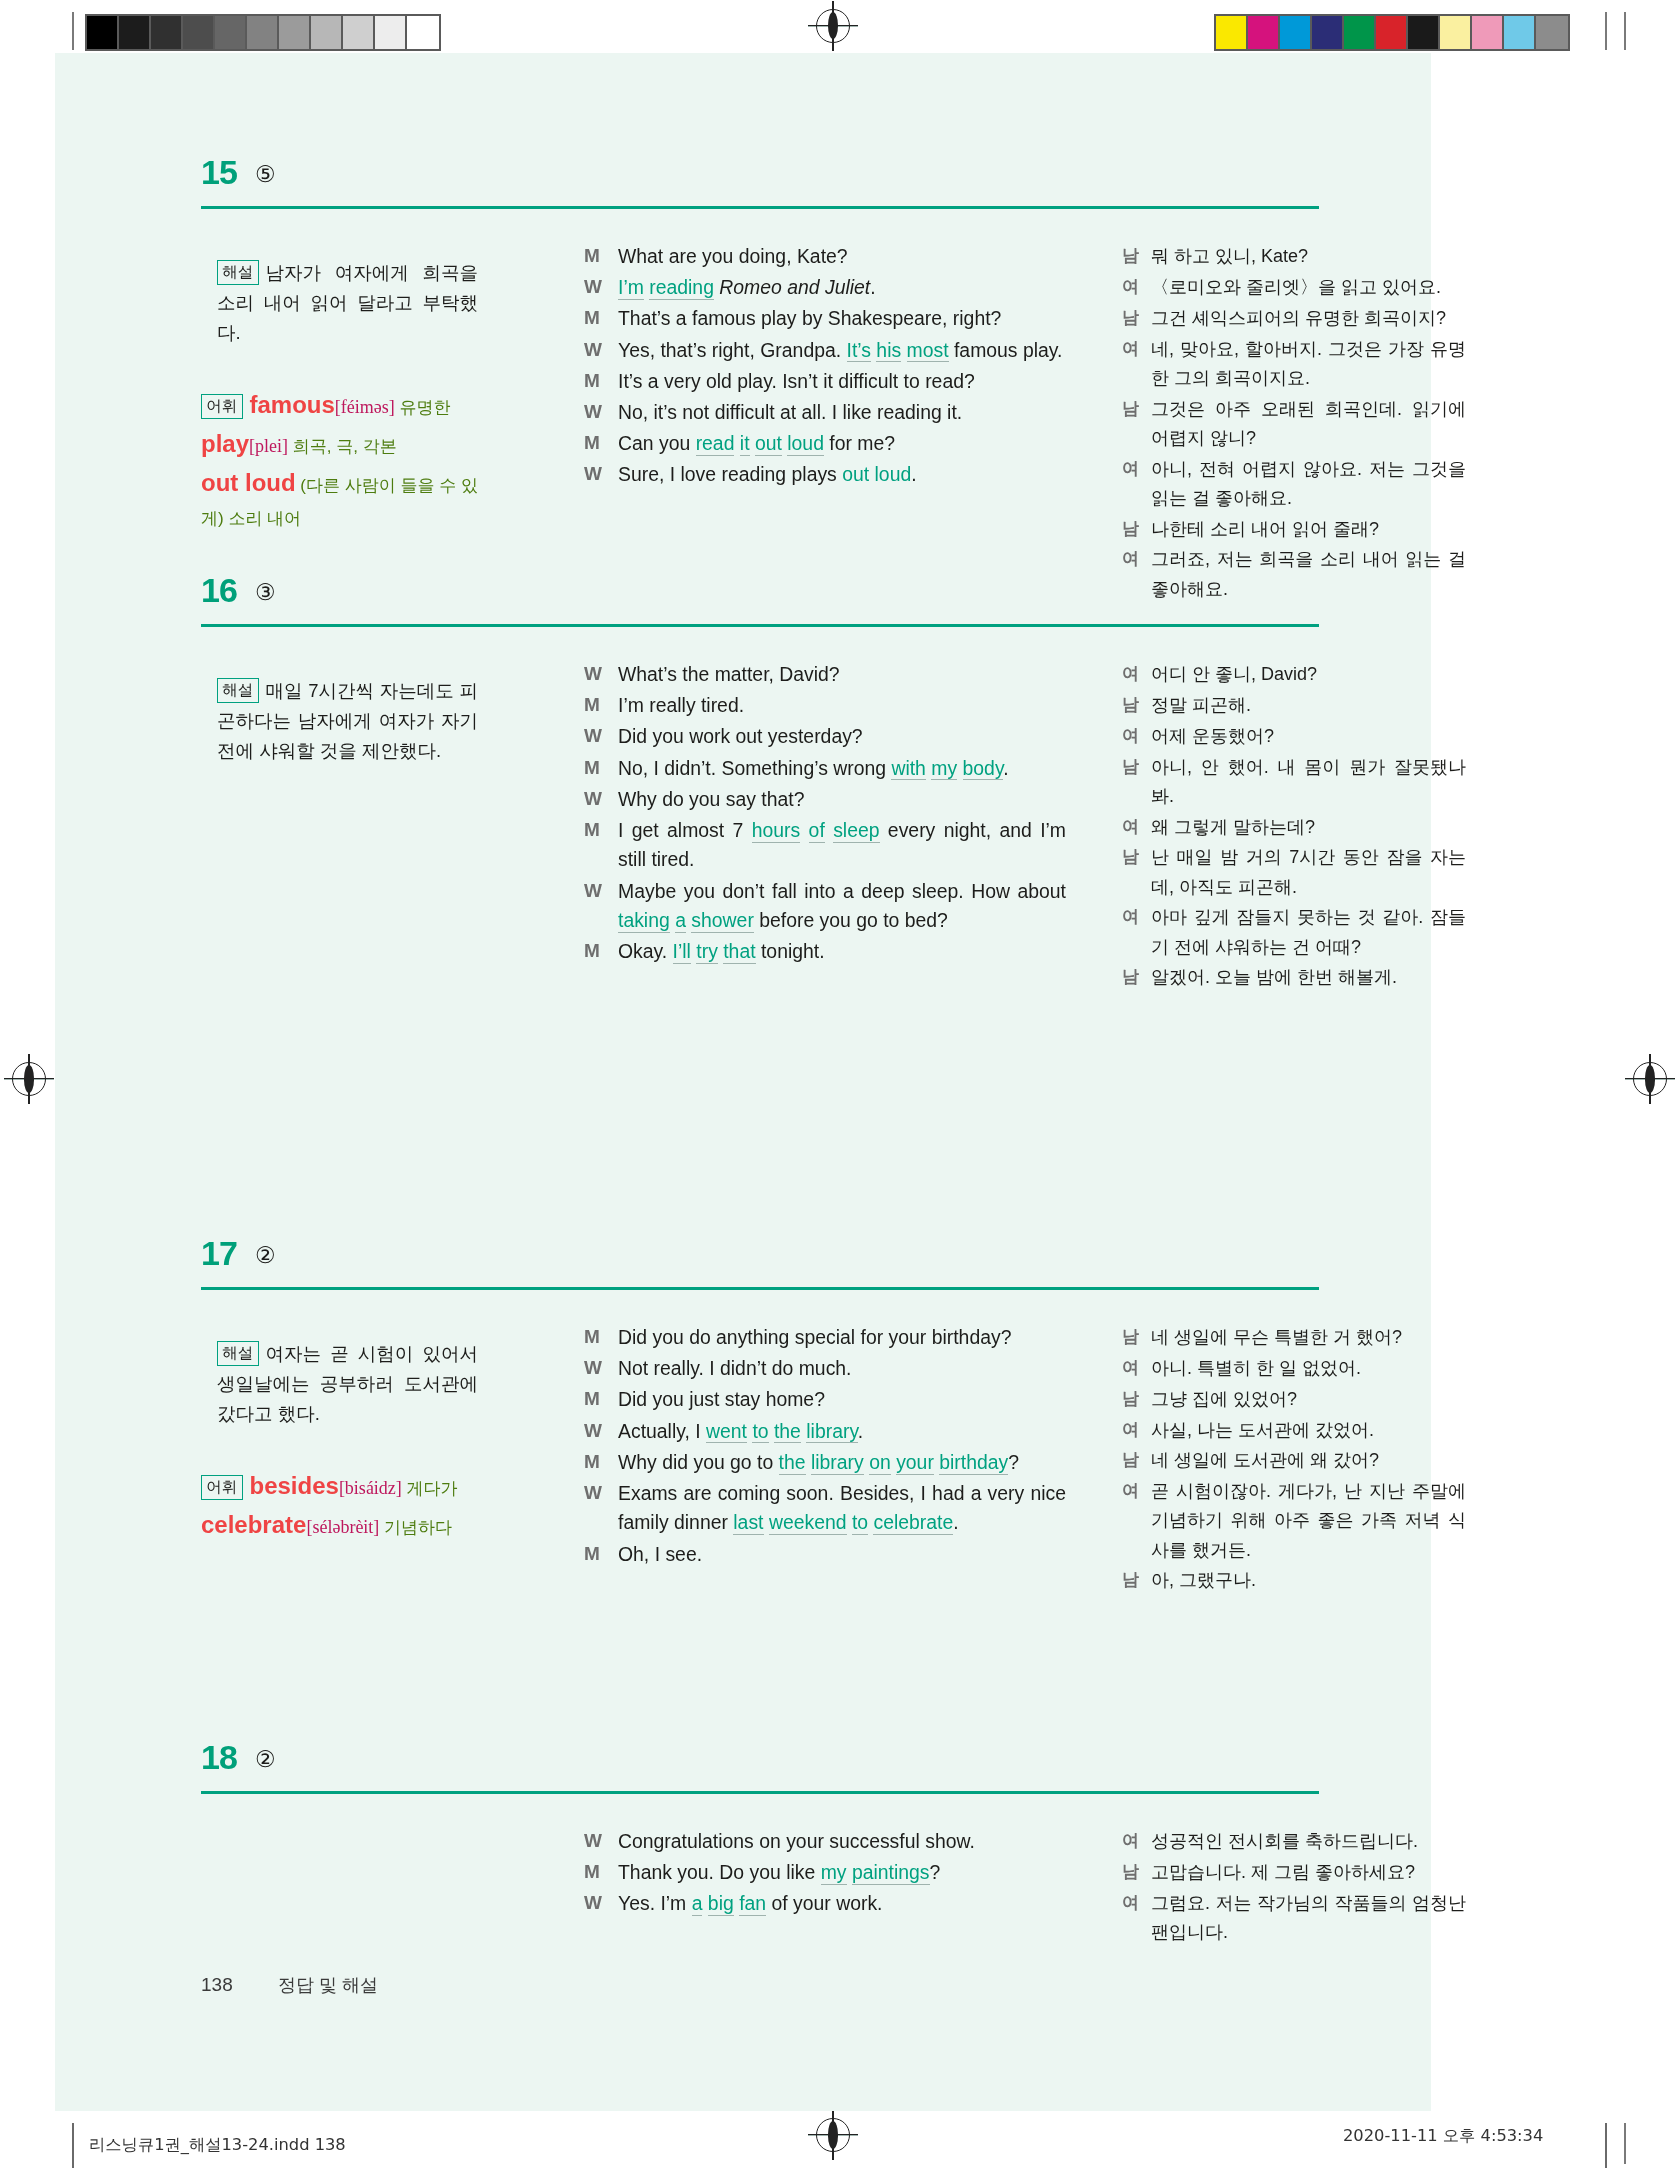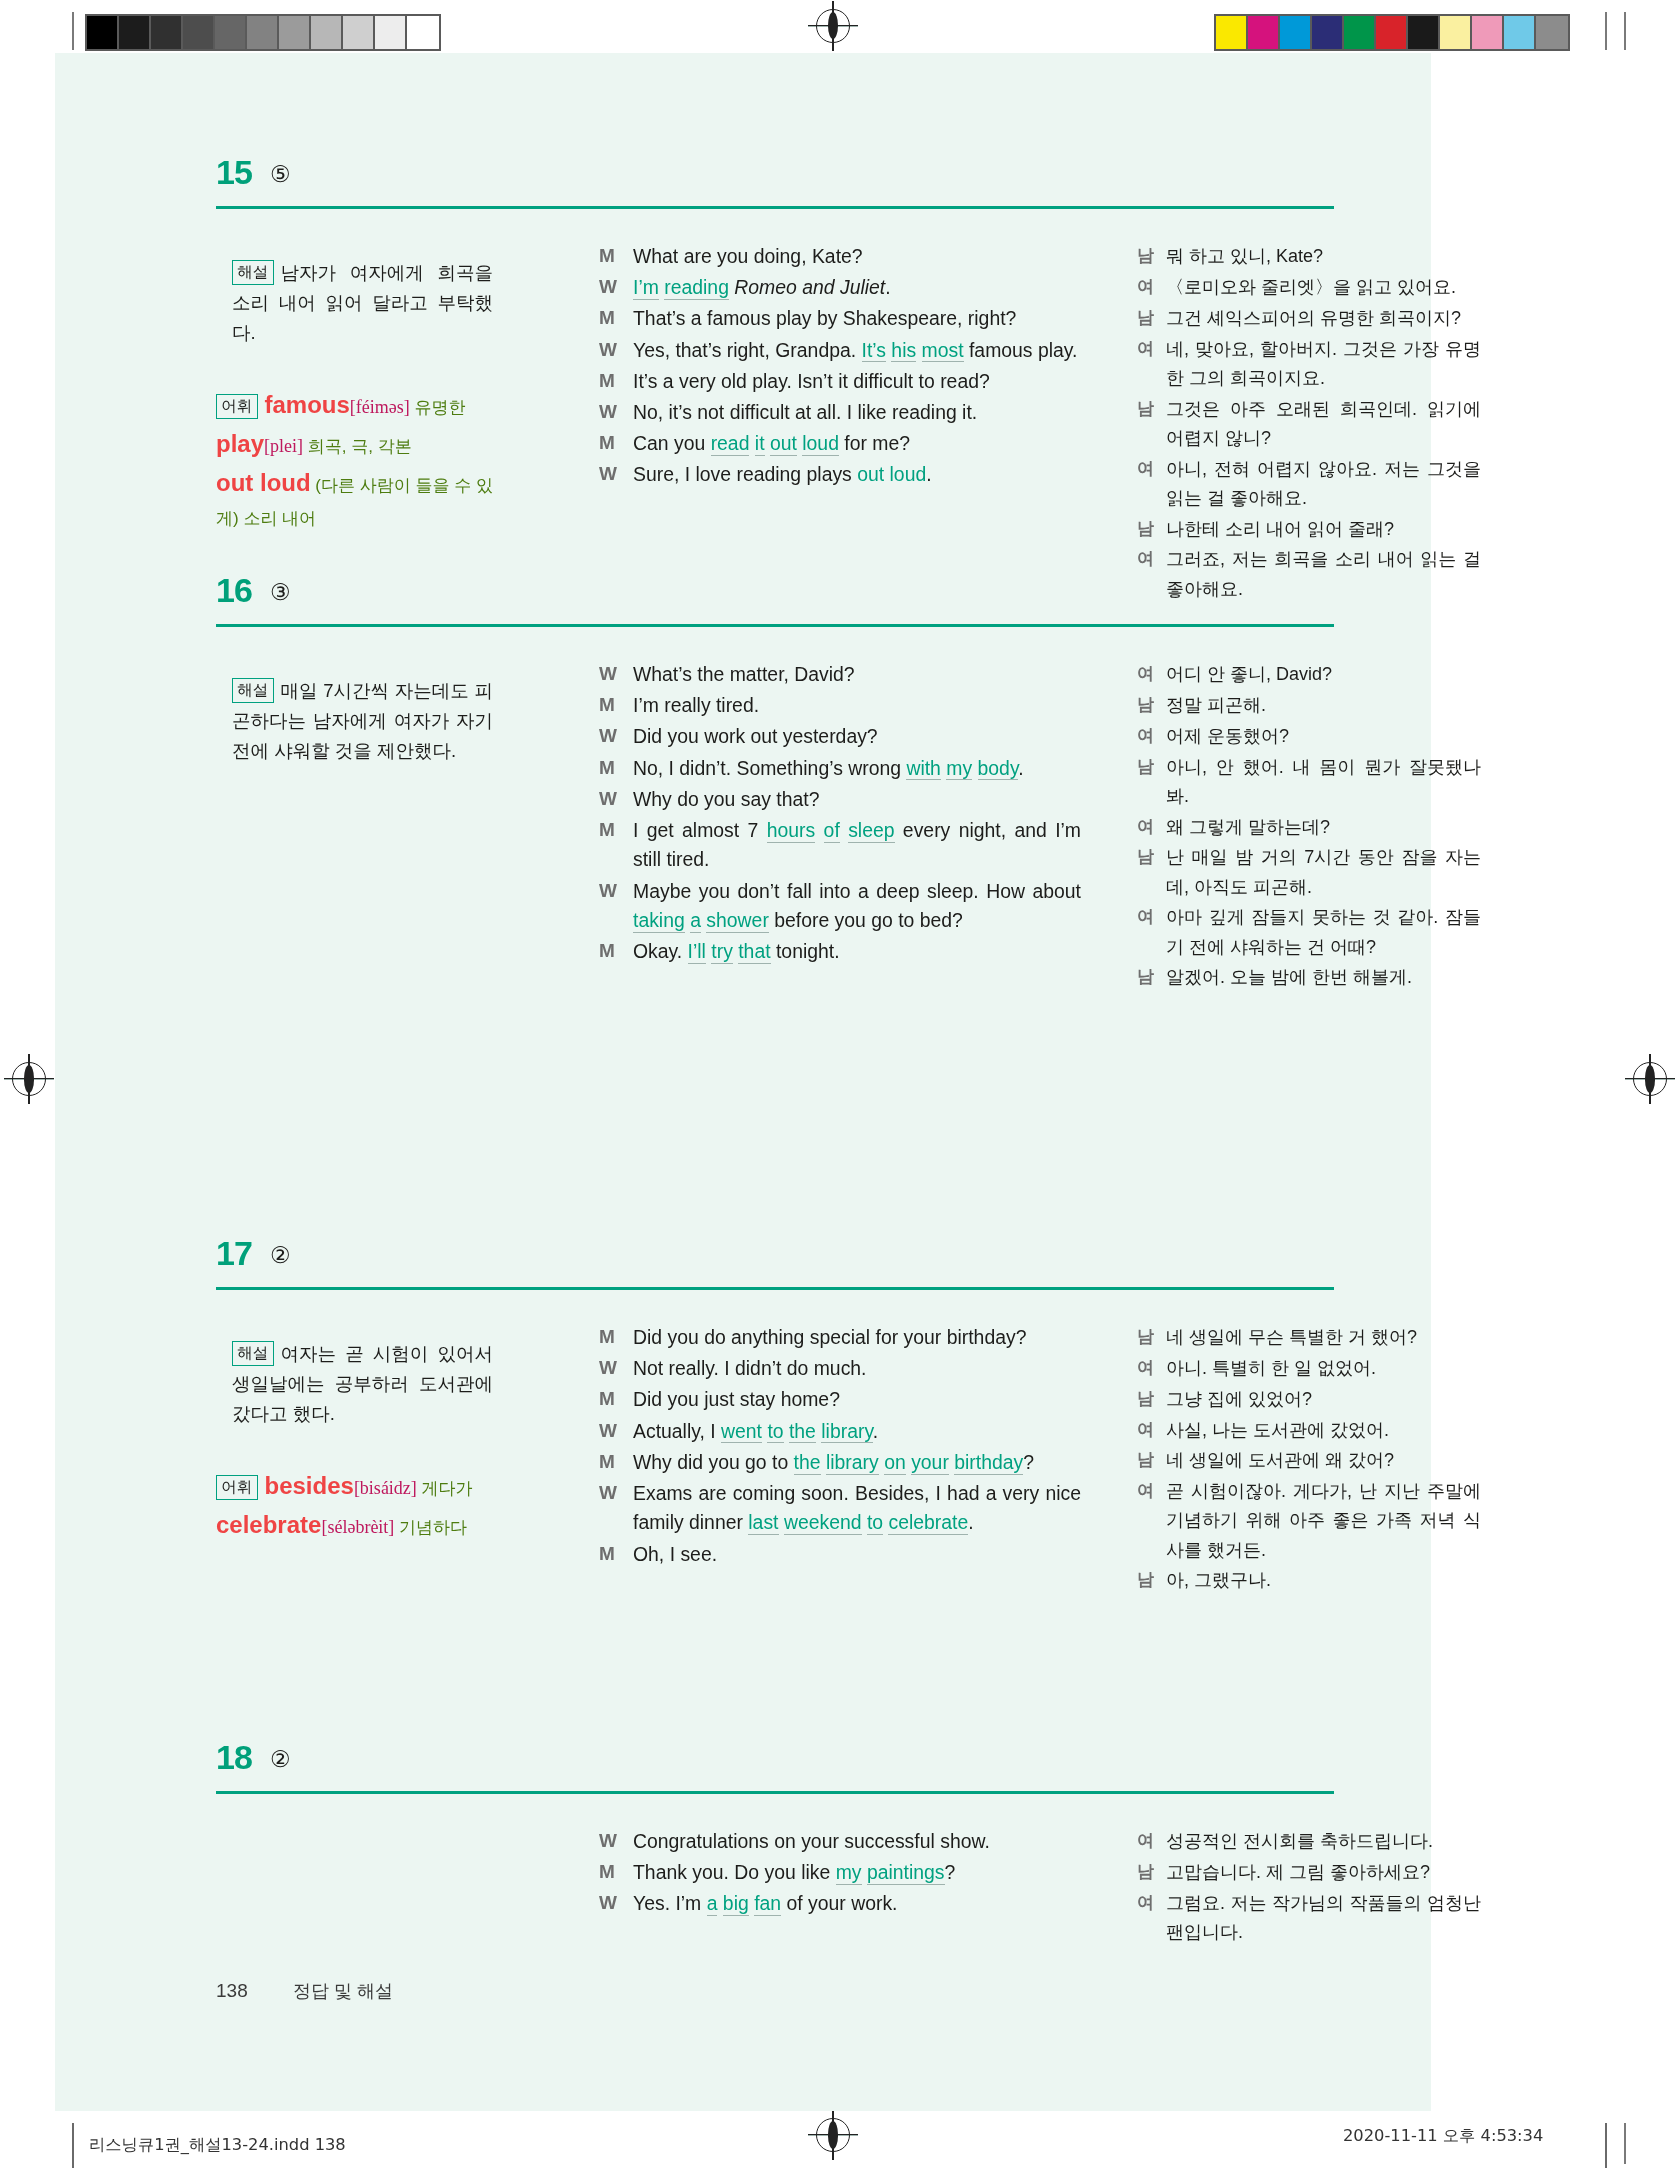--- a/index.html
+++ b/index.html
@@ -29,21 +29,21 @@
                    background:#222; border-radius:50%; }
   .reg-mark .hl  { position:absolute; left:-7.7px; top:50%; margin-top:-0.9px; width:50px; height:1.7px; background:#222; }
   .reg-mark .vl  { position:absolute; top:-7.7px; left:50%; margin-left:-0.9px; height:50px; width:1.7px; background:#222; }
 
   
   .page-tint {
     position:absolute; left:55px; top:53px; width:1376px; height:2058px;
     background:#ecf6f2;
   }
   .content {
-    position:absolute; left:70px; top:53px; width:1376px; height:1846px;
+    position:absolute; left:55px; top:53px; width:1376px; height:1846px;
   }
 
   .item { position:absolute; left:0; width:1376px; }
 
   .item-head { position:relative; height:60px; }
   .item-num {
     position:absolute; left:146px; top:-3.4px;
     font-size:34px; font-weight:bold; color:#00a07a;
     letter-spacing:-0.9px;
   }
@@ -98,21 +98,21 @@
   .col-right .spk { width:29px; flex:0 0 29px; font-size:17px; line-height:1.62; }
   .hl {
     color:#00a180;
     border-bottom:1.7px solid #9fb3ae;
     padding-bottom:0.9px;
   }
   .hl-plain { color:#00a180; }
   em { font-style:italic; }
 
   
-  .page-foot { position:absolute; left:146px; top:1920px;margin-top:6px; }
+  .page-foot { position:absolute; left:146px; top:1920px; }
   .page-foot .pno { font-size:19px; color:#3a3a3a; display:inline-block; width:77px; }
   .page-foot .lbl { font-size:18px; color:#3a3a3a; }
 
   
   .indd-bar { position:absolute; left:0; top:2123px; width:1679px; height:50px; }
   .indd-bar .ftxt {
     position:absolute; top:1.7px;
     font-size:16.3px; color:#333; white-space:nowrap;
     font-family:"DejaVu Sans", sans-serif;
   }

